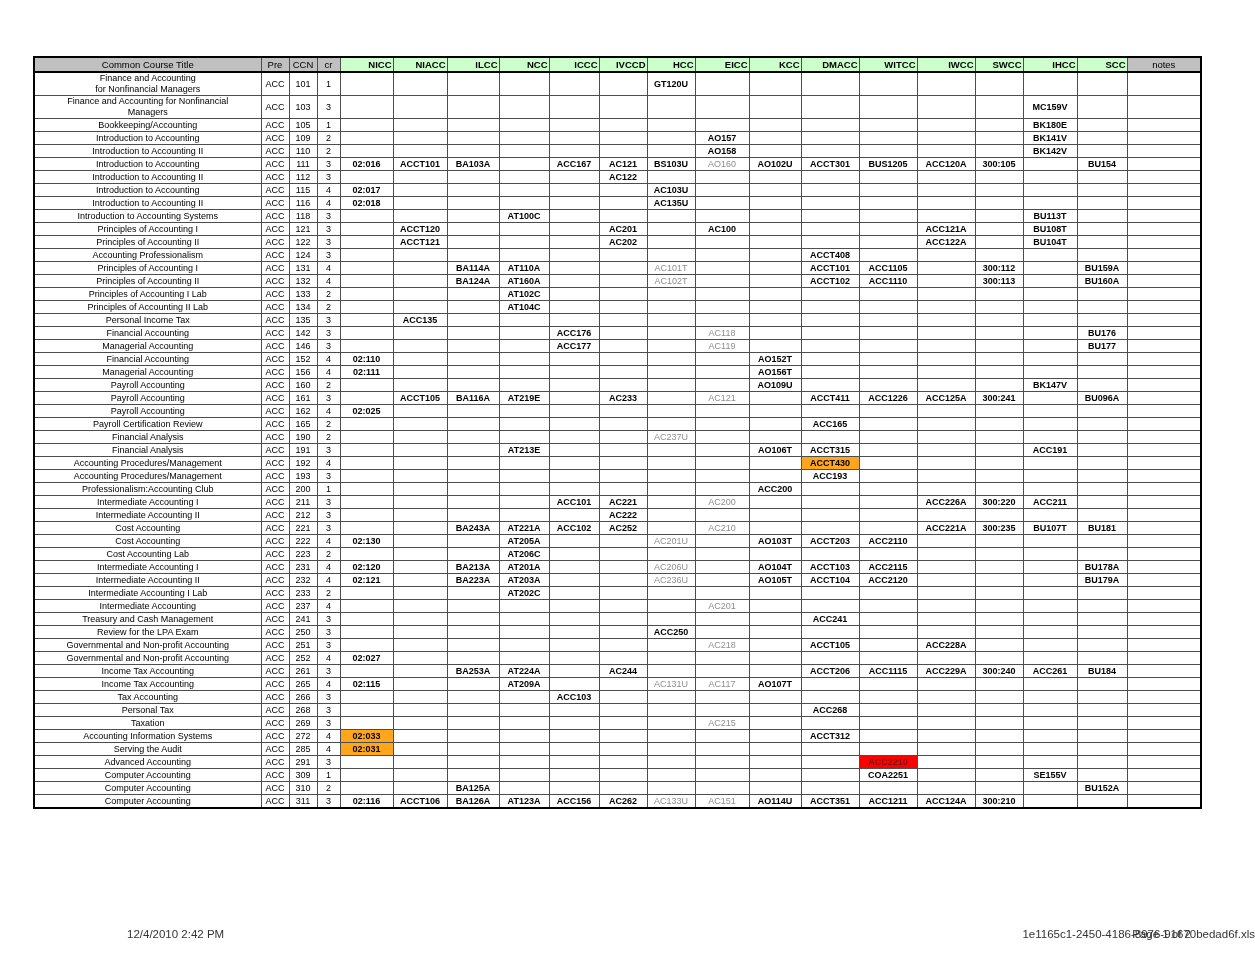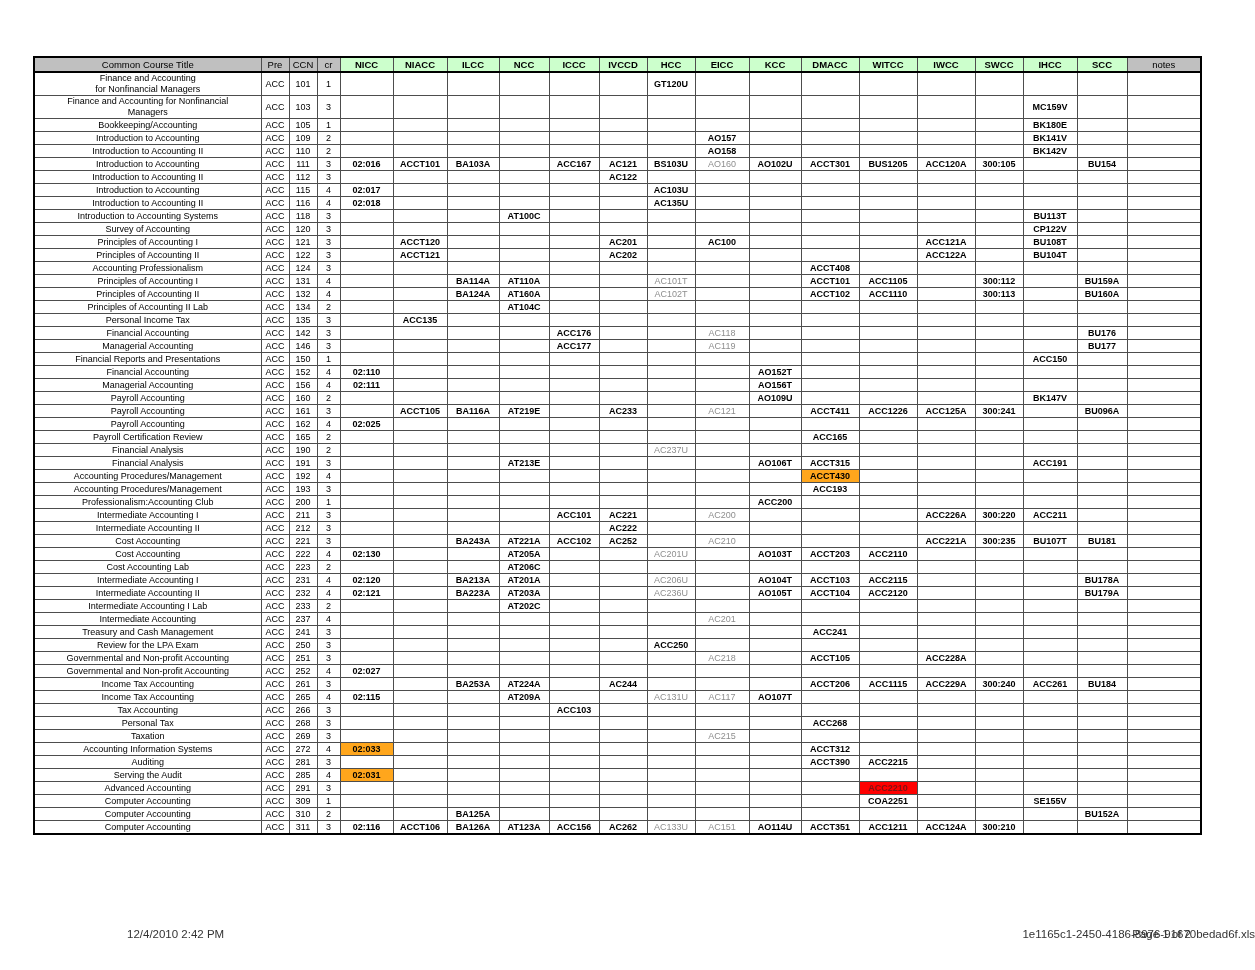--- a/index.html
+++ b/index.html
@@ -4,21 +4,21 @@
 <style>
   html,body{margin:0;padding:0;background:#ffffff;}
   body{width:1255px;height:970px;position:relative;font-family:"Liberation Sans",sans-serif;color:#000;}
   .sheet{position:absolute;top:56px;left:33px;}
   table{border-collapse:collapse;table-layout:fixed;width:1167px;border:2px solid #000;}
   th,td{border:1px solid #4d4d4d;padding:0 1px;font-size:9px;line-height:11px;height:12px;
         text-align:center;overflow:hidden;white-space:nowrap;vertical-align:middle;}
   thead tr{border-bottom:2px solid #000;}
   thead th{height:13px;font-size:9.5px;}
   th.meta{background:var(--meta-bg,#c0c0c0);font-weight:normal;}
-  th.college{background:var(--college-bg,#ccffcc);font-weight:bold;}
+  th.college{background:var(--college-bg,#ccffcc);font-weight:bold;text-align:right;}
   td.title{white-space:pre-line;font-weight:normal;}
   td.code{font-weight:bold;}
   td.muted{font-weight:normal;color:var(--muted,#8e8e8e);}
   td.orange{background:var(--orange,#ffa61c);}
   td.red{background:var(--red,#ff0000);color:var(--redtext,#7f1212);}
   .footer{position:absolute;top:928px;left:0;width:1255px;height:20px;font-size:11.5px;color:#333;}
   .footer .left{position:absolute;left:127px;top:0;}
   .footer .center{position:absolute;left:0;width:1255px;text-align:right;top:0;}
   .footer .right{position:absolute;right:64px;top:0;}
 </style>
@@ -290,42 +290,20 @@
           <td></td>
           <td></td>
           <td></td>
           <td></td>
           <td></td>
           <td class="code">BU113T</td>
           <td></td>
           <td></td>
         </tr>
         <tr>
-          <td class="title">Survey of Accounting</td>
-          <td>ACC</td>
-          <td>120</td>
-          <td>3</td>
-          <td></td>
-          <td></td>
-          <td></td>
-          <td></td>
-          <td></td>
-          <td></td>
-          <td></td>
-          <td></td>
-          <td></td>
-          <td></td>
-          <td></td>
-          <td></td>
-          <td></td>
-          <td class="code">CP122V</td>
-          <td></td>
-          <td></td>
-        </tr>
-        <tr>
           <td class="title">Principles of Accounting I</td>
           <td>ACC</td>
           <td>121</td>
           <td>3</td>
           <td></td>
           <td class="code">ACCT120</td>
           <td></td>
           <td></td>
           <td></td>
           <td class="code">AC201</td>
@@ -422,20 +400,42 @@
           <td></td>
           <td class="code">ACCT102</td>
           <td class="code">ACC1110</td>
           <td></td>
           <td class="code">300:113</td>
           <td></td>
           <td class="code">BU160A</td>
           <td></td>
         </tr>
         <tr>
+          <td class="title">Principles of Accounting I Lab</td>
+          <td>ACC</td>
+          <td>133</td>
+          <td>2</td>
+          <td></td>
+          <td></td>
+          <td></td>
+          <td class="code">AT102C</td>
+          <td></td>
+          <td></td>
+          <td></td>
+          <td></td>
+          <td></td>
+          <td></td>
+          <td></td>
+          <td></td>
+          <td></td>
+          <td></td>
+          <td></td>
+          <td></td>
+        </tr>
+        <tr>
           <td class="title">Principles of Accounting II Lab</td>
           <td>ACC</td>
           <td>134</td>
           <td>2</td>
           <td></td>
           <td></td>
           <td></td>
           <td class="code">AT104C</td>
           <td></td>
           <td></td>
@@ -507,42 +507,20 @@
           <td></td>
           <td></td>
           <td class="code muted">AC119</td>
           <td></td>
           <td></td>
           <td></td>
           <td></td>
           <td></td>
           <td></td>
           <td class="code">BU177</td>
-          <td></td>
-        </tr>
-        <tr>
-          <td class="title">Financial Reports and Presentations</td>
-          <td>ACC</td>
-          <td>150</td>
-          <td>1</td>
-          <td></td>
-          <td></td>
-          <td></td>
-          <td></td>
-          <td></td>
-          <td></td>
-          <td></td>
-          <td></td>
-          <td></td>
-          <td></td>
-          <td></td>
-          <td></td>
-          <td></td>
-          <td class="code">ACC150</td>
-          <td></td>
           <td></td>
         </tr>
         <tr>
           <td class="title">Financial Accounting</td>
           <td>ACC</td>
           <td>152</td>
           <td>4</td>
           <td class="code">02:110</td>
           <td></td>
           <td></td>
@@ -1185,42 +1163,20 @@
           <td></td>
           <td></td>
           <td></td>
           <td></td>
           <td></td>
           <td></td>
           <td></td>
           <td></td>
           <td class="code">ACCT312</td>
           <td></td>
-          <td></td>
-          <td></td>
-          <td></td>
-          <td></td>
-          <td></td>
-        </tr>
-        <tr>
-          <td class="title">Auditing</td>
-          <td>ACC</td>
-          <td>281</td>
-          <td>3</td>
-          <td></td>
-          <td></td>
-          <td></td>
-          <td></td>
-          <td></td>
-          <td></td>
-          <td></td>
-          <td></td>
-          <td></td>
-          <td class="code">ACCT390</td>
-          <td class="code">ACC2215</td>
           <td></td>
           <td></td>
           <td></td>
           <td></td>
           <td></td>
         </tr>
         <tr>
           <td class="title">Serving the Audit</td>
           <td>ACC</td>
           <td>285</td>

